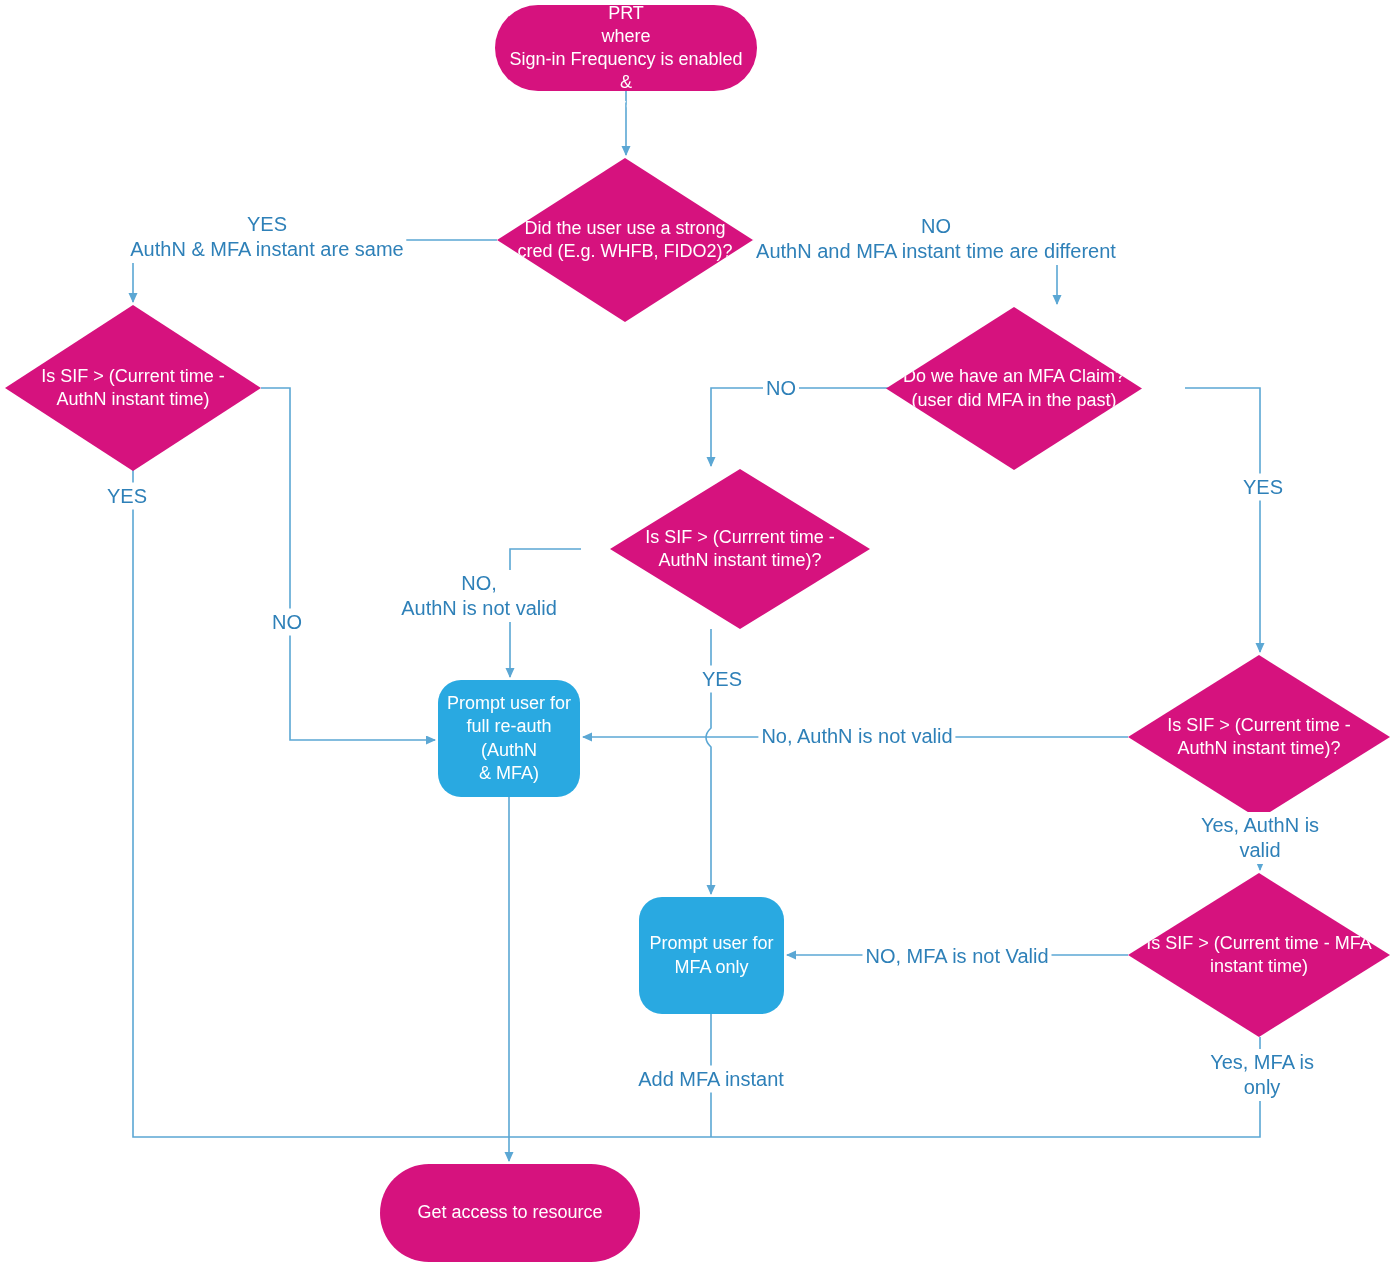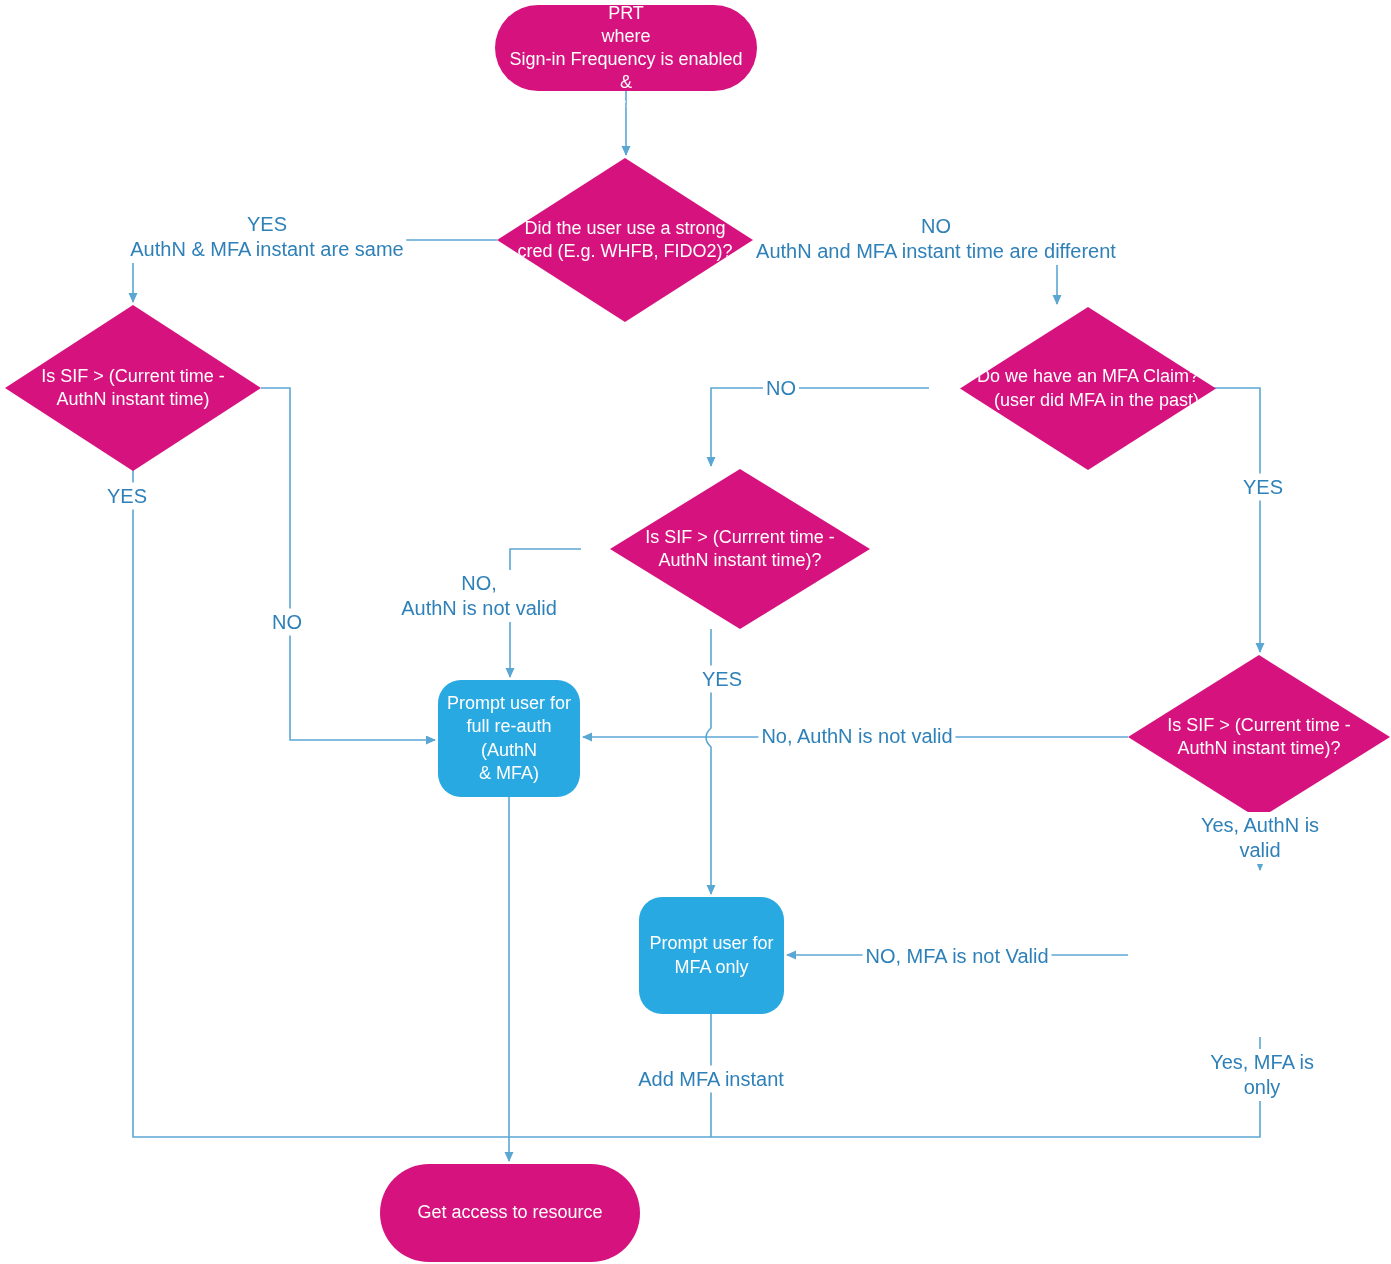--- a/index.html
+++ b/index.html
@@ -58,41 +58,45 @@
   <div class="node diamond" style="left:497px;top:158px;width:256px;height:164px;clip-path:polygon(50% 0,100% 50%,50% 100%,0 50%);">
     <span class="node-label">Did the user use a strong
 cred (E.g. WHFB, FIDO2)?</span>
   </div>
 
   <div class="node diamond" style="left:5px;top:305px;width:256px;height:166px;clip-path:polygon(50% 0,100% 50%,50% 100%,0 50%);">
     <span class="node-label">Is SIF &gt; (Current time -
 AuthN instant time)</span>
   </div>
 
-  <div class="node diamond" style="left:960px;top:307px;width:256px;height:163px;clip-path:polygon(50% 0,100% 50%,50% 100%,0 50%);text-align:right;">
+  <div class="node diamond" style="left:886px;top:307px;width:256px;height:163px;clip-path:polygon(50% 0,100% 50%,50% 100%,0 50%);">
     <span class="node-label">Do we have an MFA Claim?
 (user did MFA in the past)</span>
   </div>
 
   <div class="node diamond" style="left:610px;top:469px;width:260px;height:160px;clip-path:polygon(50% 0,100% 50%,50% 100%,0 50%);">
     <span class="node-label">Is SIF &gt; (Currrent time -
 AuthN instant time)?</span>
   </div>
 
   <div class="node rect" style="left:438px;top:680px;width:142px;height:117px;">
     <span class="node-label">Prompt user for
 full re-auth (AuthN
 &amp; MFA)</span>
   </div>
 
   <div class="node diamond" style="left:1128px;top:655px;width:262px;height:164px;clip-path:polygon(50% 0,100% 50%,50% 100%,0 50%);">
     <span class="node-label">Is SIF &gt; (Current time -
 AuthN instant time)?</span>
   </div>
 
+  <div class="node diamond" style="left:1128px;top:873px;width:262px;height:164px;clip-path:polygon(50% 0,100% 50%,50% 100%,0 50%);">
+    <span class="node-label">Is SIF &gt; (Current time - MFA
+instant time)</span>
+  </div>
 
   <div class="node rect" style="left:639px;top:897px;width:145px;height:117px;">
     <span class="node-label">Prompt user for
 MFA only</span>
   </div>
 
   <div class="node stadium" style="left:380px;top:1164px;width:260px;height:98px;border-radius:49px;">
     <span class="node-label">Get access to resource</span>
   </div>
 

